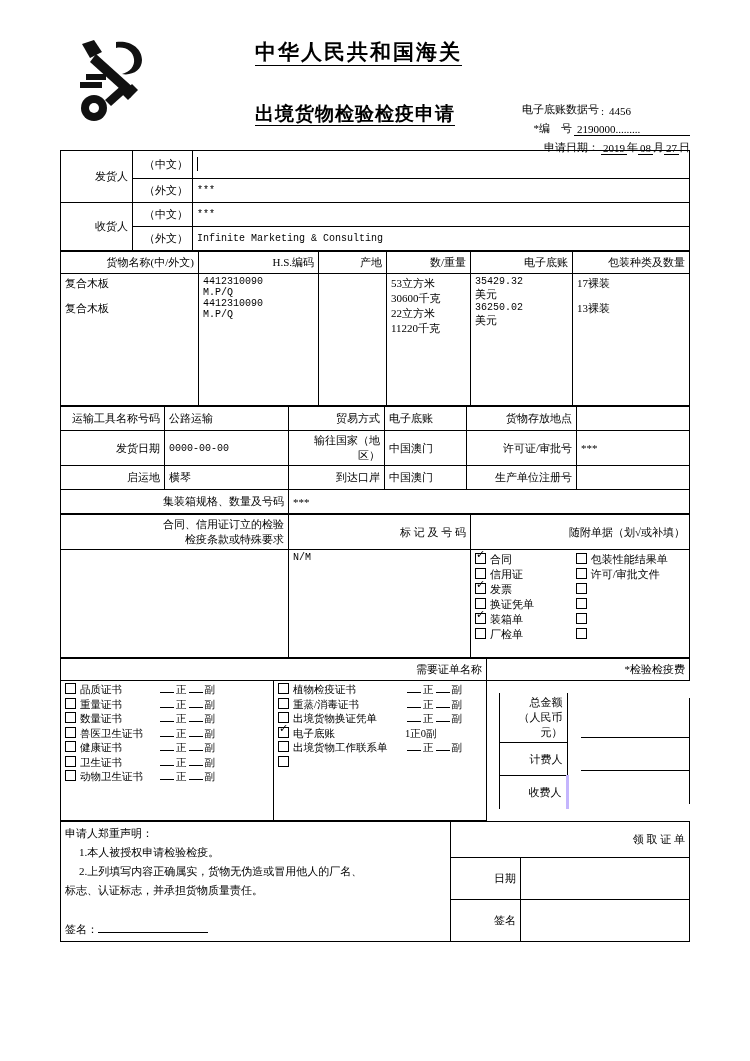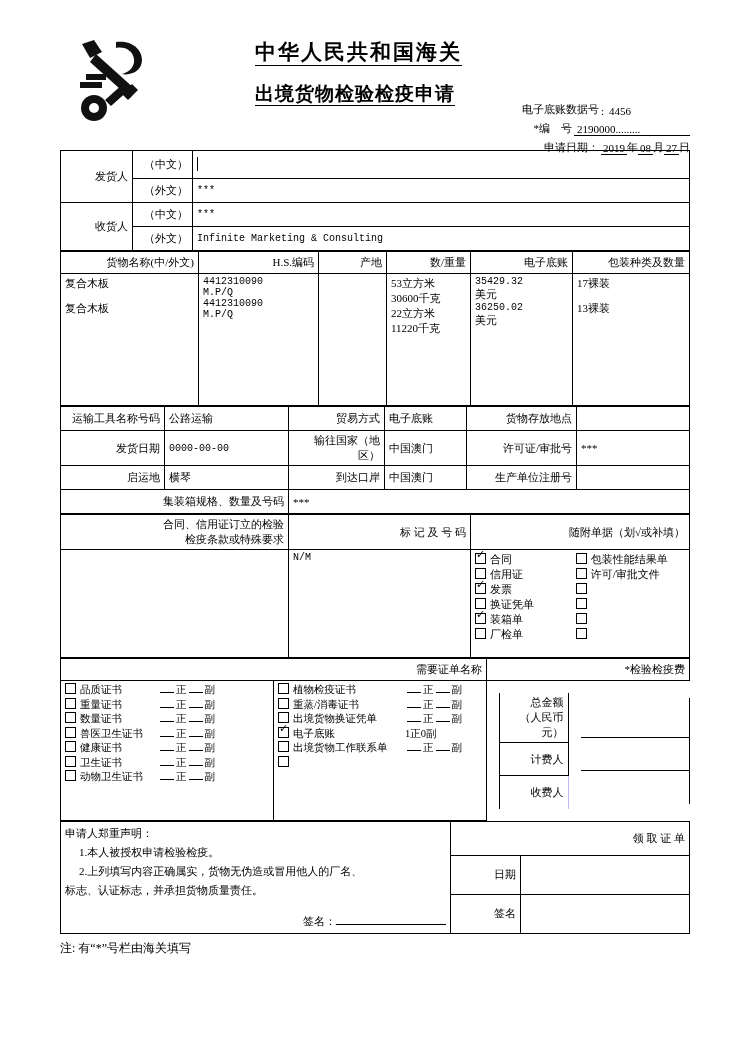--- a/index.html
+++ b/index.html
@@ -5,21 +5,21 @@
   html,body{margin:0;padding:0;background:#fff;}
   body{width:750px;height:1061px;font-family:"Liberation Sans",sans-serif;color:#000;}
   .page{position:relative;width:750px;height:1061px;background:#fff;}
   .doc{position:absolute;left:60px;top:30px;width:630px;}
 
   
   .hdr{position:relative;height:120px;}
   .logo{position:absolute;left:12px;top:8px;width:80px;height:86px;}
   .titles{position:absolute;left:195px;top:8px;}
   .t1{font-family:"Liberation Serif",serif;font-weight:bold;font-size:21px;letter-spacing:2px;}
-  .t2{font-family:"Liberation Serif",serif;font-weight:bold;font-size:19px;letter-spacing:1px;margin-top:15px;}
+  .t2{font-family:"Liberation Serif",serif;font-weight:bold;font-size:19px;letter-spacing:1px;margin-top:35px;}
   .t1 u,.t2 u{text-decoration:none;border-bottom:1px solid #000;padding-bottom:1px;}
   .meta{position:absolute;right:0;top:72px;width:260px;font-size:11px;font-family:"Liberation Serif",serif;}
   .meta .row{display:flex;justify-content:flex-end;align-items:flex-end;margin-bottom:4px;white-space:nowrap;}
   .meta .lbl{margin-right:2px;}
   .meta .val{border-bottom:1px solid #000;min-width:78px;text-align:left;padding:0 3px;}
   .meta .val.wide{min-width:110px;}
   .meta .val.nb{border-bottom:none;}
   .dateline{border-bottom:1px solid #000;padding:0 2px;}
 
   
@@ -290,21 +290,21 @@
                 <tr style="height:40px">
                     <td class="c" style="border-top:none;border-left:1px solid #000;border-right:1px solid #000">
                   <div>总金额</div>
                   <div>（人民币元）</div>
                 </td>
                   </tr>
                 <tr style="height:33px">
                     <td class="c" style="border-left:1px solid #000;border-right:1px solid #000"><span>计费人</span></td>
                   </tr>
                 <tr style="height:33px">
-                    <td class="c" style="border-left:1px solid #000;border-right:1px solid #c4b5fd;border-bottom:none"><span>收费人</span></td>
+                    <td class="c" style="border-left:1px solid #000;border-right:3px solid #c4b5fd;border-bottom:none"><span>收费人</span></td>
                   </tr>
               </tbody>
             </table>
           </td>
           <td class="noborder" style="padding:0">
             <table style="width:100%;height:106px">
               <tbody>
                 <tr style="height:40px">
                     <td style="border-top:none;border-left:none;border-right:1px solid #000"></td>
                   </tr>
@@ -327,32 +327,31 @@
           <col style="width:70px">
           <col>
         </colgroup>
       <tbody>
         <tr style="height:26px">
           <td rowspan="4" class="v-top">
             <div class="decl">申请人郑重声明：</div>
             <div class="decl" style="text-indent:14px">1.本人被授权申请检验检疫。</div>
             <div class="decl" style="text-indent:14px">2.上列填写内容正确属实，货物无伪造或冒用他人的厂名、</div>
             <div class="decl">标志、认证标志，并承担货物质量责任。</div>
-            <div class="decl" style="text-align:right;margin-top:12px">
+            <div class="decl" style="text-align:left;margin-top:20px">
               <span>签名：</span><span class="sigline"></span>
             </div>
           </td>
           <td class="c" colspan="2">领 取 证 单</td>
         </tr>
         <tr style="height:30px">
           <td class="c">日期</td>
           <td></td>
         </tr>
         <tr style="height:30px">
           <td class="c">签名</td>
           <td></td>
         </tr>
       </tbody>
     </table>
 
-    <div class="foot">注: 有“*”号栏由海关填写</div>
   </div>
 </div>
 
 </body></html>

